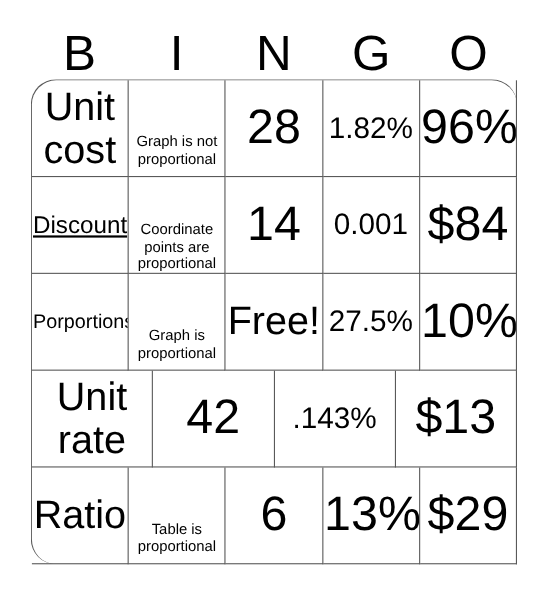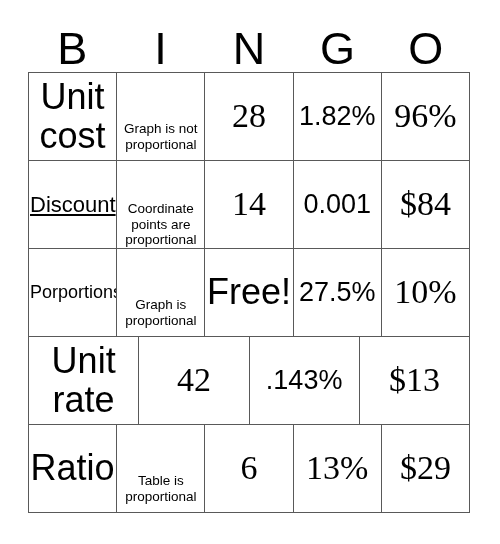--- a/index.html
+++ b/index.html
@@ -48,20 +48,21 @@
     position: absolute;
     left: 28px;
     top: 72px;
     width: 442px;
     height: 441px;
     border-top: 1.5px solid #595959;
     border-left: 1.5px solid #595959;
     box-sizing: border-box;
     display: flex;
     flex-direction: column;
+    border-radius: 23px;
   }
   .grid-row {
     flex: 1 1 0;
     display: flex;
     min-height: 0;
   }
   .cell {
     flex: 1 1 0;
     min-width: 0;
     border-right: 1.5px solid #595959;
@@ -75,21 +76,21 @@
     overflow: hidden;
   }
   .cell-text {
     display: block;
     width: 100%;
     line-height: 1.06;
   }
 
   
   .sz-xl   { font-size: 36px; }          
-  .sz-lg   { font-size: 34px; font-family: Liberation Serif, serif; }          
+  .sz-lg   { font-size: 44px; }          
   .sz-md   { font-size: 27px; }          
   .sz-sm   { font-size: 22px; text-decoration: underline; }          
   .sz-xs   { font-size: 13.5px; line-height: 1.18; margin-top: 40px; }  
 
   .sz-porportions { font-size: 18px; }
 </style>
 </head>
 <body>
 
 <div class="card">

